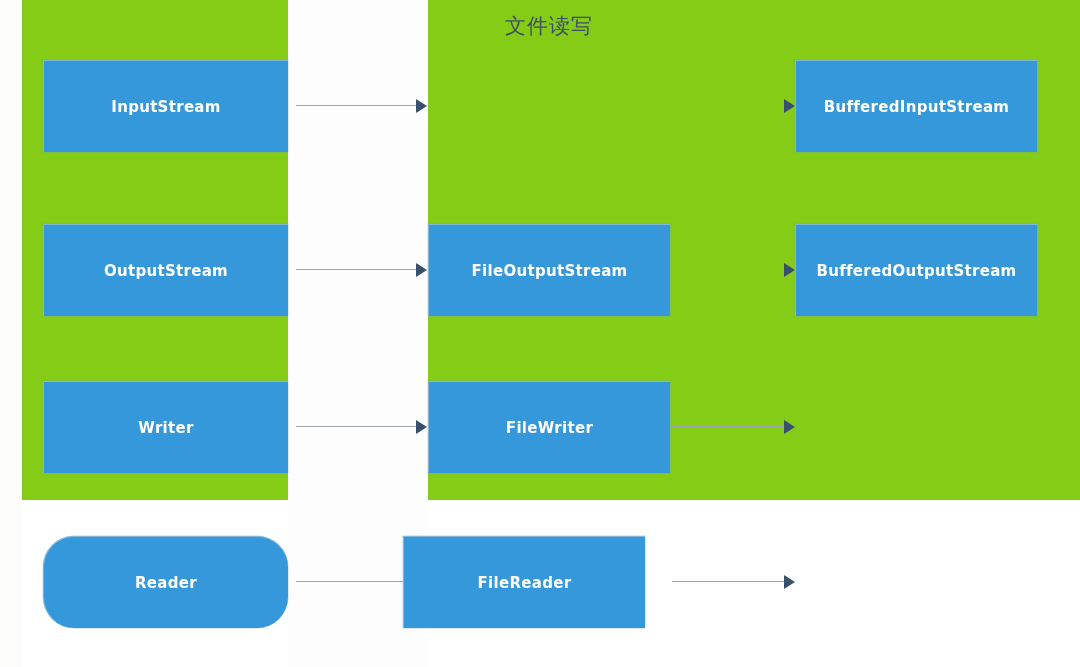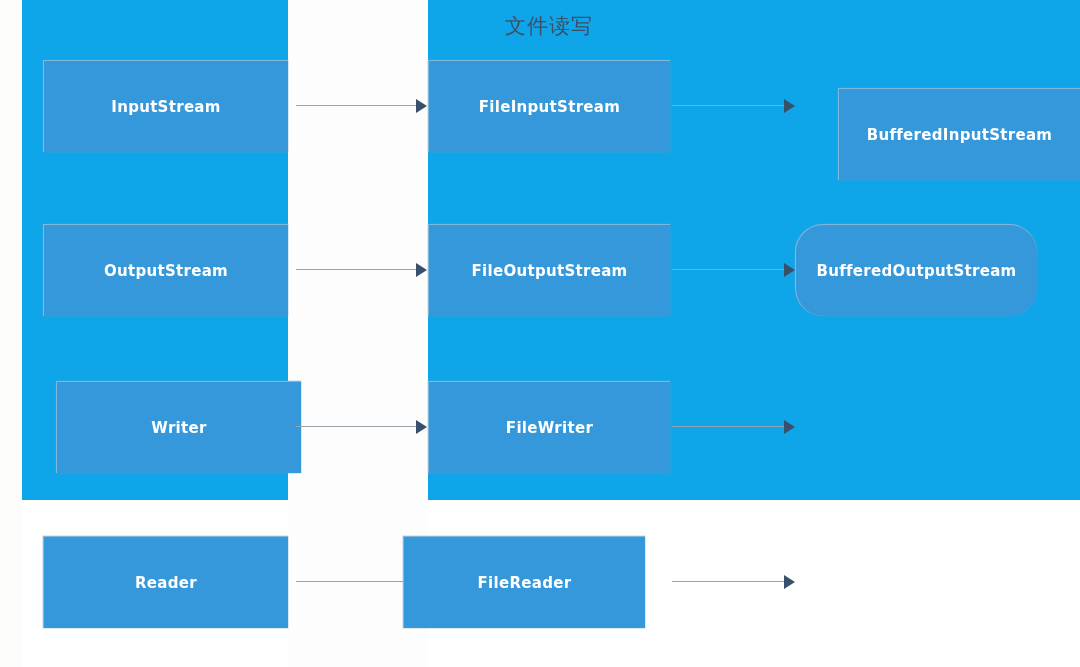--- a/index.html
+++ b/index.html
@@ -11,21 +11,21 @@
     height: 667px;
     background: #ffffff;
     font-family: "Liberation Sans", sans-serif;
     overflow: hidden;
   }
 
   #diagram-canvas {
     position: relative;
     width: 1080px;
     height: 500px;
-    background: #0ea5e9;
+    background: #84cc16;
   }
 
   
   .bg-band-left {
     position: absolute;
     left: 0;
     top: 0;
     width: 22px;
     height: 667px;
     background: #fdfdfc;
@@ -113,65 +113,62 @@
 
   <div class="col-header" id="header-col-2">文件读写</div>
 
   <div class="node-box" style="left:43px; top:60px; width:245px; height:92px;">
     <span class="node-label">InputStream</span>
   </div>
   <div class="connector" style="left:296px; top:99px; width:131px;">
     <div class="line" style="width:120px;"></div>
     <div class="head" style="left:120px;"></div>
   </div>
-  <div class="node-box" style="left:428px; top:60px; width:242px; height:92px;">
-    <span class="node-label">FileInputStream</span>
-  </div>
   <div class="connector" style="left:672px; top:99px; width:123px;">
     <div class="line" style="width:112px;"></div>
     <div class="head" style="left:112px;"></div>
   </div>
-  <div class="node-box" style="left:838px; top:60px; width:242px; height:92px;margin-top:28px;">
+  <div class="node-box" style="left:795px; top:60px; width:242px; height:92px;">
     <span class="node-label">BufferedInputStream</span>
   </div>
 
   <div class="node-box" style="left:43px; top:224px; width:245px; height:92px;">
     <span class="node-label">OutputStream</span>
   </div>
   <div class="connector" style="left:296px; top:263px; width:131px;">
     <div class="line" style="width:120px;"></div>
     <div class="head" style="left:120px;"></div>
   </div>
   <div class="node-box" style="left:428px; top:224px; width:242px; height:92px;">
     <span class="node-label">FileOutputStream</span>
   </div>
   <div class="connector" style="left:672px; top:263px; width:123px;">
     <div class="line" style="width:112px;"></div>
     <div class="head" style="left:112px;"></div>
   </div>
-  <div class="node-box" style="left:795px; top:224px; width:242px; height:92px;border-radius:28px;">
+  <div class="node-box" style="left:795px; top:224px; width:242px; height:92px;">
     <span class="node-label">BufferedOutputStream</span>
   </div>
 
-  <div class="node-box" style="left:43px; top:381px; width:245px; height:92px;margin-left:13px;">
+  <div class="node-box" style="left:43px; top:381px; width:245px; height:92px;">
     <span class="node-label">Writer</span>
   </div>
   <div class="connector" style="left:296px; top:420px; width:131px;">
     <div class="line" style="width:120px;"></div>
     <div class="head" style="left:120px;"></div>
   </div>
   <div class="node-box" style="left:428px; top:381px; width:242px; height:92px;">
     <span class="node-label">FileWriter</span>
   </div>
   <div class="connector" style="left:672px; top:420px; width:123px;">
     <div class="line" style="width:112px;"></div>
     <div class="head" style="left:112px;"></div>
   </div>
 
-  <div class="node-box" style="left:43px; top:536px; width:245px; height:92px;">
+  <div class="node-box" style="left:43px; top:536px; width:245px; height:92px;border-radius:31px;">
     <span class="node-label">Reader</span>
   </div>
   <div class="connector" style="left:296px; top:575px; width:131px;">
     <div class="line" style="width:120px;"></div>
     <div class="head" style="left:120px;"></div>
   </div>
   <div class="node-box" style="left:403px; top:536px; width:242px; height:92px;">
     <span class="node-label">FileReader</span>
   </div>
   <div class="connector" style="left:672px; top:575px; width:123px;">

